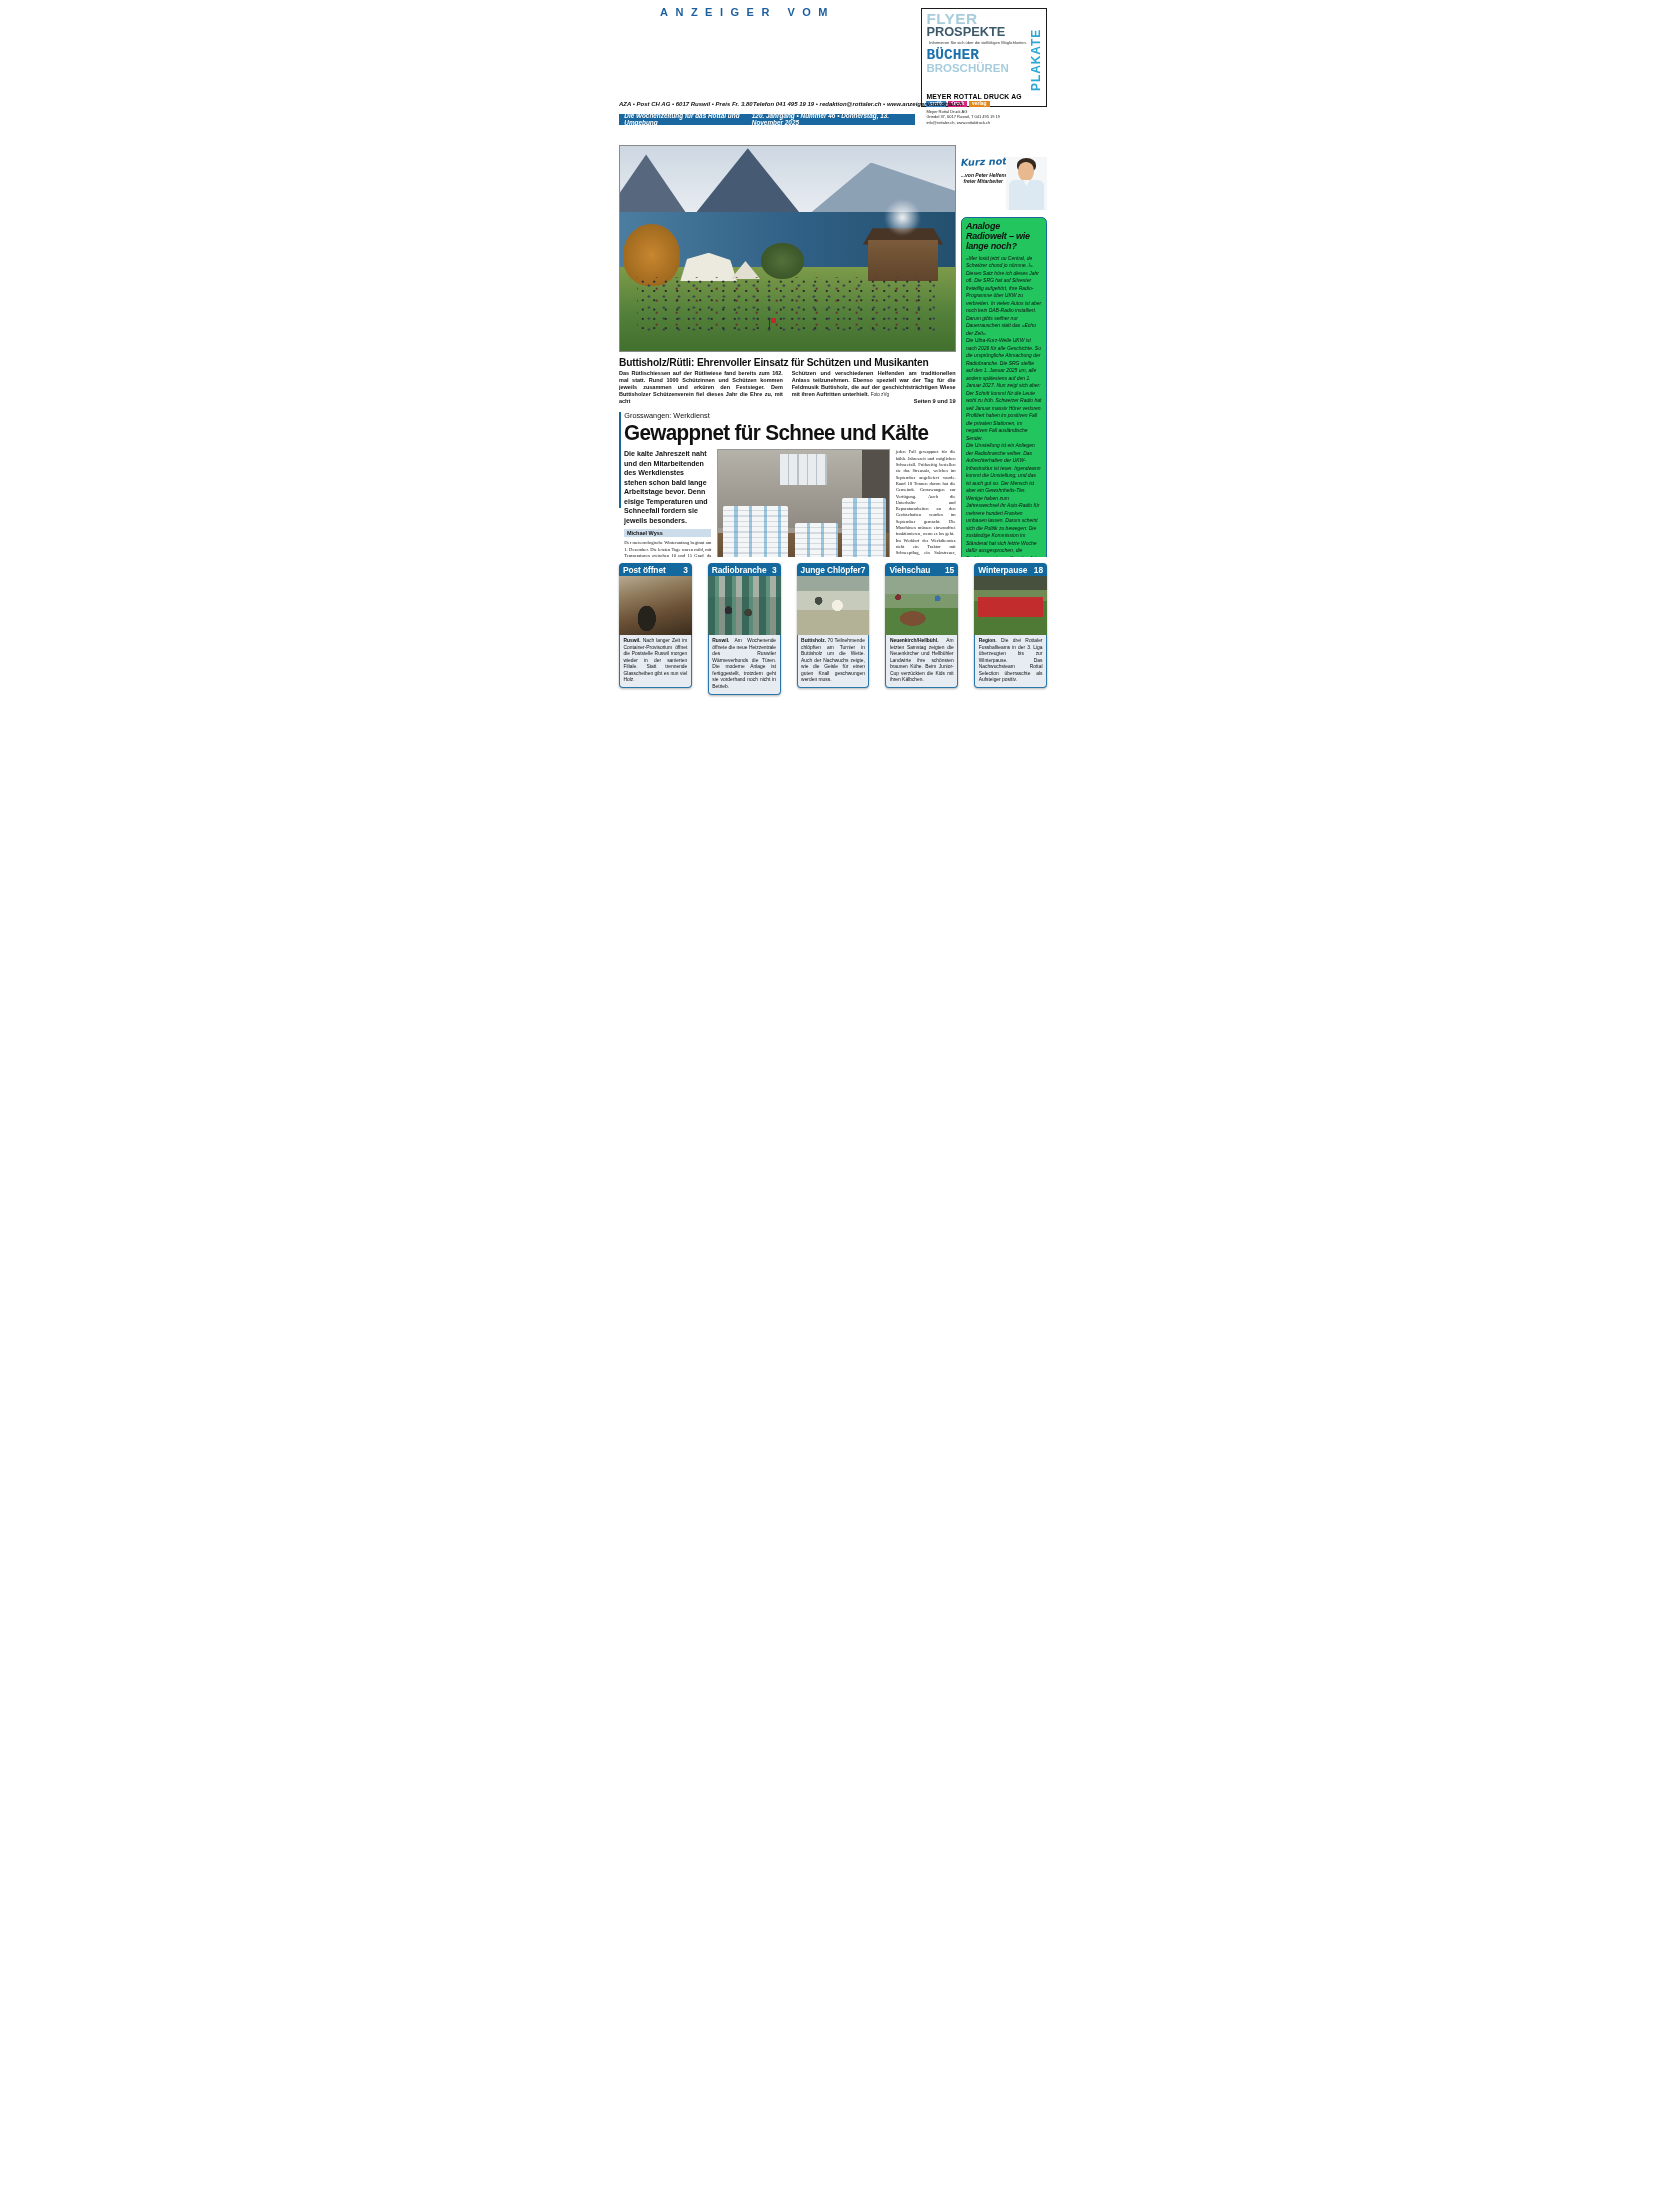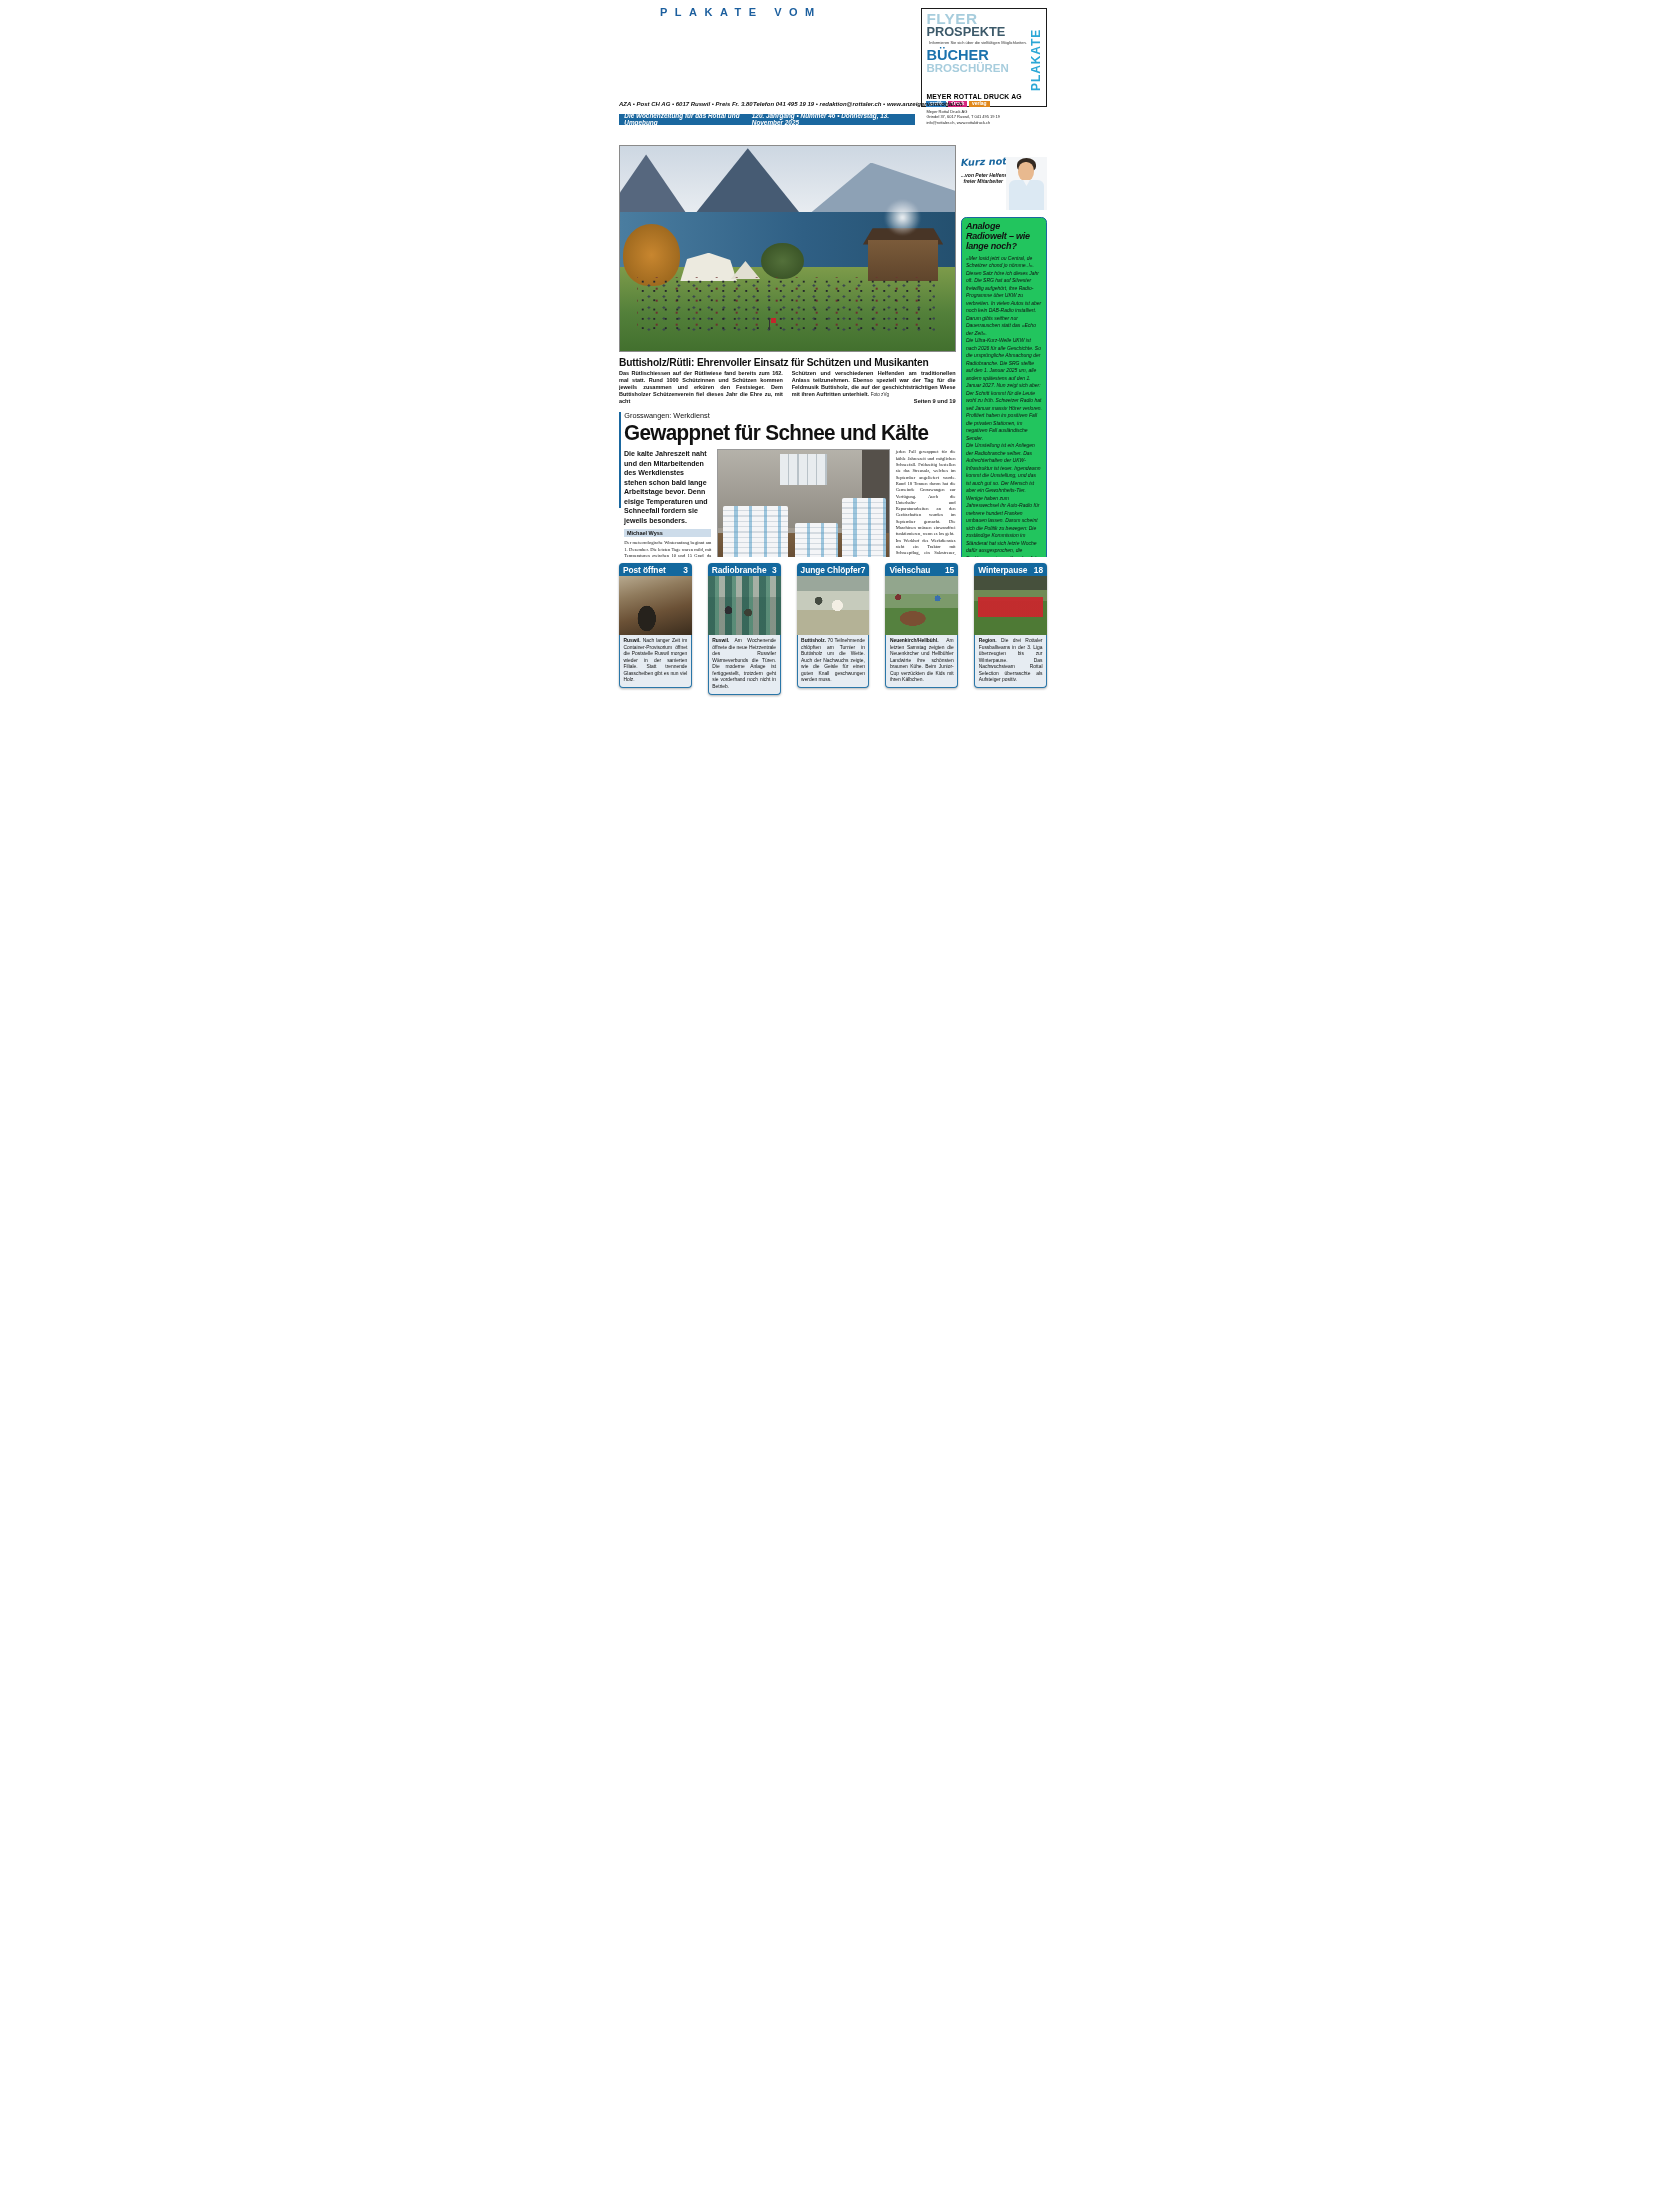--- a/index.html
+++ b/index.html
@@ -19,21 +19,21 @@
             display:flex;justify-content:space-between;align-items:center;padding:0 5.3px;
             font-size:6.4px;font-style:italic;font-weight:700;}
   
   .ad-box{position:absolute;right:0;top:1.8px;width:126px;height:99px;border:0.9px solid #1b1b1b;
           background:#fff;padding:2.6px 3.5px 1.8px 4.4px;}
   .ad-cols{display:flex;}
   .ad-main{flex:1;}
   .ad-flyer{font-size:15.4px;font-weight:700;color:#a7cddd;line-height:.95;letter-spacing:0.4px;}
   .ad-prospekte{font-size:12.8px;font-weight:700;color:#3d5a6a;line-height:1;}
   .ad-note{font-size:4px;color:#333;text-align:right;line-height:1.25;margin:1.3px 0.9px 1.8px 0;}
-  .ad-buecher{font-size:14.6px;font-weight:700;color:#1b72ad;line-height:1;margin-top:2.6px;}
+  .ad-buecher{font-size:14.6px;font-weight:700;color:#1b72ad;line-height:1;margin-top:2.6px;font-family:Liberation Mono, monospace;}
   .ad-broschueren{font-size:11.5px;font-weight:700;color:#a7cddd;line-height:1.05;}
   .ad-plakate{writing-mode:vertical-rl;transform:rotate(180deg);font-size:12px;font-weight:700;
               color:#2ba7d6;letter-spacing:0.9px;height:79px;margin-left:0.9px;}
   .ad-company{font-size:6.8px;font-weight:700;letter-spacing:0.2px;color:#000;margin-top:2.2px;}
   .ad-chips{display:flex;gap:1.8px;margin-top:1.3px;}
   .chip{color:#fff;font-weight:700;font-size:4.9px;padding:0.4px 3.1px 0.9px 3.1px;}
   .chip-grafik{background:#2e7ec0;} .chip-druck{background:#d5267e;} .chip-verlag{background:#e0881c;}
   .ad-addr{font-size:4px;line-height:1.3;margin-top:1.8px;color:#222;}
 
   
@@ -140,21 +140,21 @@
   .t5{background-image:linear-gradient(90deg,transparent 6%,rgba(200,40,45,.95) 6% 94%,transparent 94%),
       linear-gradient(#46503c 0 24%,#6f8a54 24% 42%,#4e7a35 42% 100%);
       background-size:100% 34%,100% 100%;background-position:0 52%,0 0;background-repeat:no-repeat;}
 </style>
 </head>
 <body>
 
 <div class="page">
 
   <header class="mast">
-    <div class="mast-topline">PLAKATE VOM</div>
+    <div class="mast-topline">ANZEIGER VOM</div>
 
     <div class="ad-box">
       <div class="ad-cols">
         <div class="ad-main">
           <div class="ad-flyer">FLYER</div>
           <div class="ad-prospekte">PROSPEKTE</div>
           <div class="ad-note">Informieren Sie sich über die vielfältigen Möglichkeiten.</div>
           <div class="ad-buecher">BÜCHER</div>
           <div class="ad-broschueren">BROSCHÜREN</div>
         </div>

